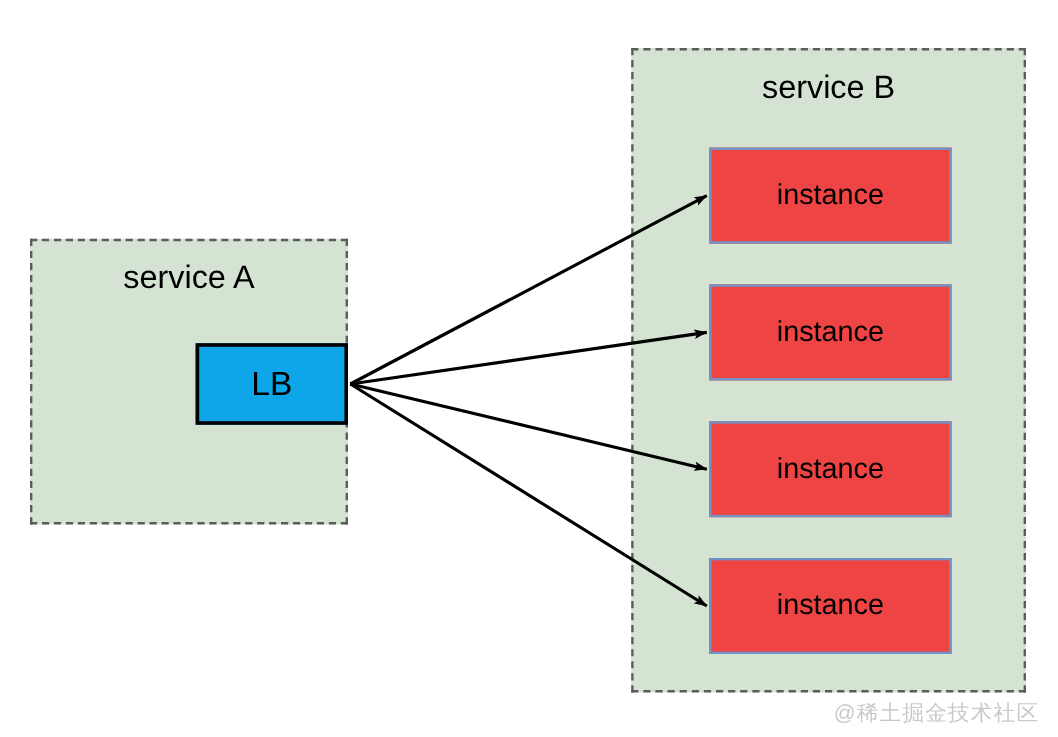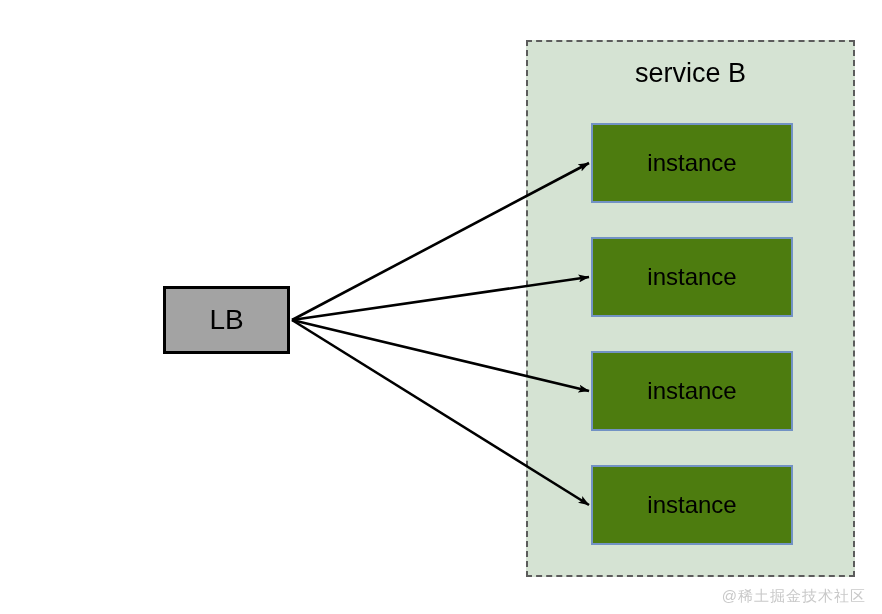--- a/index.html
+++ b/index.html
@@ -50,40 +50,40 @@
   #service-a-title { top: 17px; }
   #service-b-title { top: 18px; text-align: center; }
 
   
   #lb-node {
     position: absolute;
     left: 163px;
     top: 286px;
     width: 127px;
     height: 68px;
-    background: #a3a3a3;
+    background: #0ea5e9;
     border: 3px solid #000000;
     box-sizing: border-box;
     display: flex;
     align-items: center;
     justify-content: center;
   }
   #lb-label {
     font-size: 28px;
     color: #000000;
     line-height: 1;
   }
 
   
   .instance-node {
     position: absolute;
     left: 591px;
     width: 202px;
     height: 80px;
-    background: #4d7c0f;
+    background: #ef4444;
     border: 2px solid #7292c4;
     box-sizing: border-box;
     display: flex;
     align-items: center;
     justify-content: center;
   }
   .instance-label {
     font-size: 24px;
     color: #000000;
     line-height: 1;
@@ -101,31 +101,34 @@
     width: 882px;
     height: 614px;
     pointer-events: none;
   }
 
   
   #watermark {
     position: absolute;
     right: 16px;
     bottom: 8px;
-    font-size: 15px;
+    font-size: 18px;
     color: #c9c9c9;
     letter-spacing: 1px;
     white-space: nowrap;
   }
 </style>
 </head>
 <body>
 
 <div id="canvas">
 
+  <div id="service-a-box" class="service-box">
+    <div id="service-a-title" class="service-title">service A</div>
+  </div>
 
   <div id="lb-node">
     <span id="lb-label" class="node-label">LB</span>
   </div>
 
   <div id="service-b-box" class="service-box">
     <div id="service-b-title" class="service-title">service B</div>
   </div>
 
   <div id="instance-node-1" class="instance-node">

